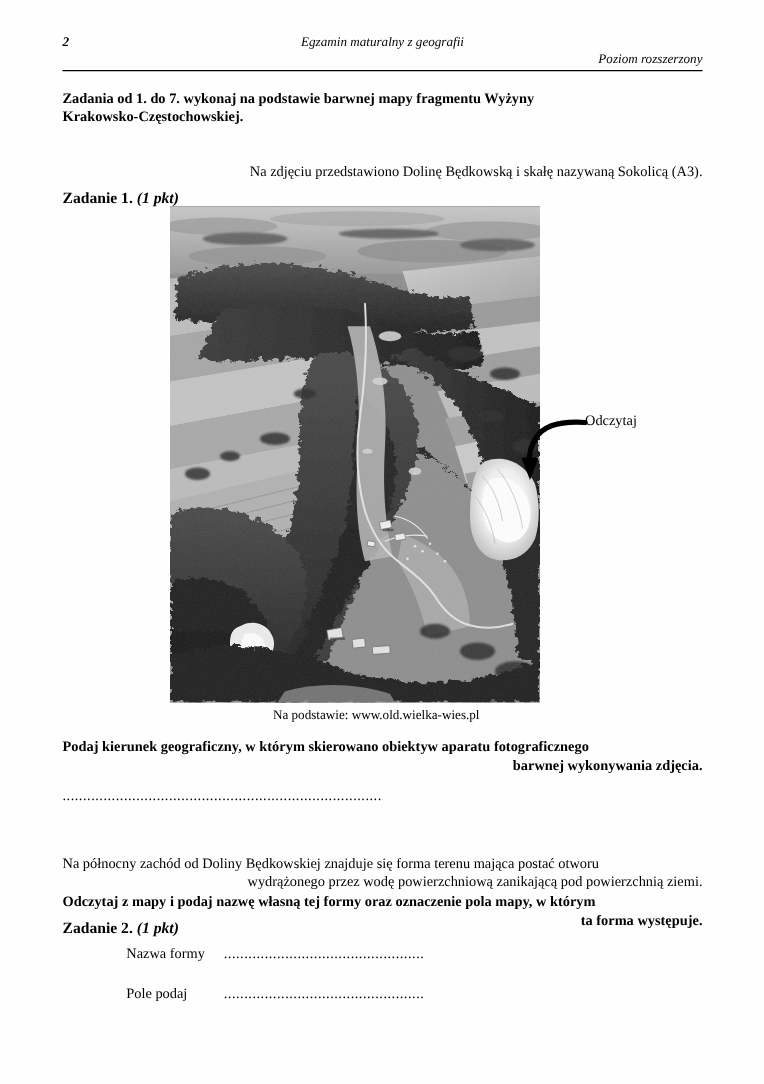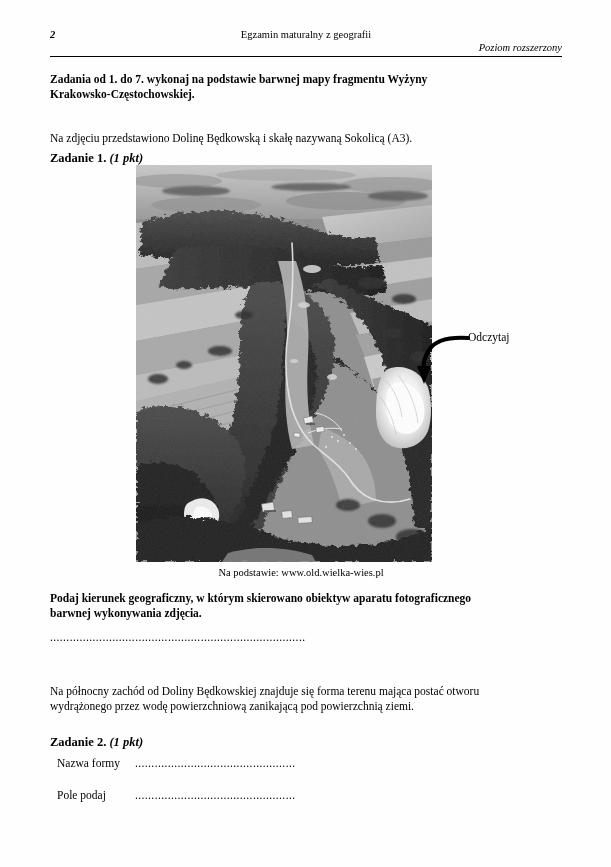--- a/index.html
+++ b/index.html
@@ -40,20 +40,21 @@
     font-weight: bold;
     font-size: 10.5px;
     line-height: 13px;
   }
   .header-title {
     position: absolute;
     left: 0;
     top: 0;
     width: 512px;
     text-align: center;
+    font-style: italic;
     font-size: 10.5px;
     line-height: 13px;
   }
   .header-sub {
     position: absolute;
     left: 0;
     top: 13px;
     width: 512px;
     text-align: right;
     font-style: italic;
@@ -97,21 +98,21 @@
 
   .task-body {
     position: absolute;
     left: 50px;
     width: 512px;
     font-size: 11.5px;
     line-height: 14.6px;
     text-align: justify;
   }
   .task-body.b { font-weight: bold; }
-  .task-body .last { text-align: left; }
+  .task-body .last { text-align: right; }
 
   
   .photo-wrap {
     position: absolute;
     left: 136px;
     top: 165px;
     width: 296px;
     height: 397px;
   }
   .photo {
@@ -161,20 +162,21 @@
   .ans-row {
     position: absolute;
     left: 57px;
     font-size: 11.5px;
     line-height: 15px;
     white-space: nowrap;
   }
   .ans-row .lbl {
     display: inline-block;
     width: 78px;
+    margin-left: 44px;
   }
   .ans-row .dots { letter-spacing: 0.4px; }
 </style>
 </head>
 <body>
 
 <div class="page">
 
   <div class="header">
     <div class="page-number">2</div>
@@ -452,20 +454,24 @@
   <div class="task-head" style="top:698px;">
     <span>Zadanie 2.</span>
     <span class="pts">(1 pkt)</span>
   </div>
 
   <div class="task-body" style="top:684px;">
     <div>Na północny zachód od Doliny Będkowskiej znajduje się forma terenu mająca postać otworu</div>
     <div class="last">wydrążonego przez wodę powierzchniową zanikającą pod powierzchnią ziemi.</div>
   </div>
 
+  <div class="task-body b" style="top:715px;">
+    <div>Odczytaj z mapy i podaj nazwę własną tej formy oraz oznaczenie pola mapy, w którym</div>
+    <div class="last">ta forma występuje.</div>
+  </div>
 
   <div class="ans-row" style="top:756px;">
     <span class="lbl">Nazwa formy</span><span class="dots">.................................................</span>
   </div>
 
   <div class="ans-row" style="top:788px;">
     <span class="lbl">Pole podaj</span><span class="dots">.................................................</span>
   </div>
 
 </div>

